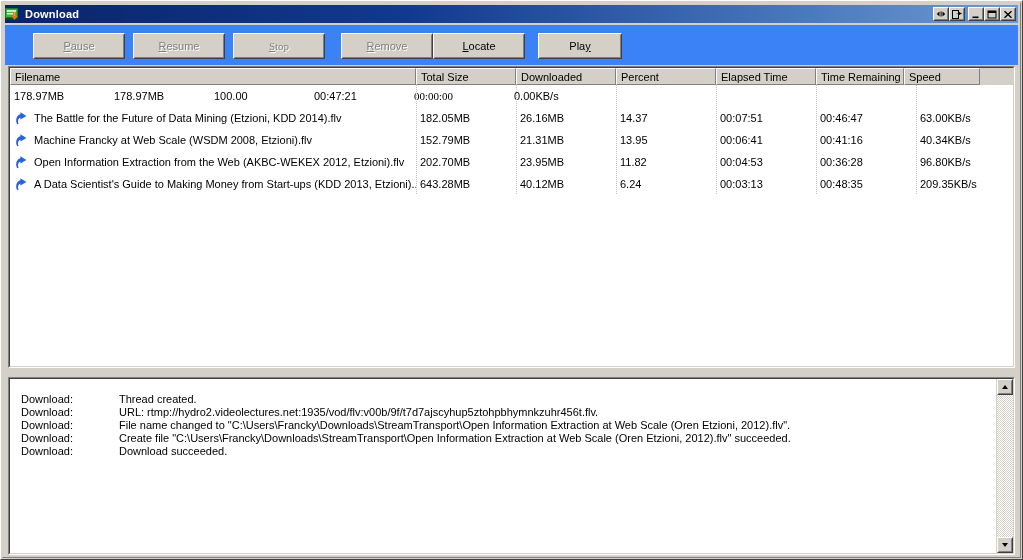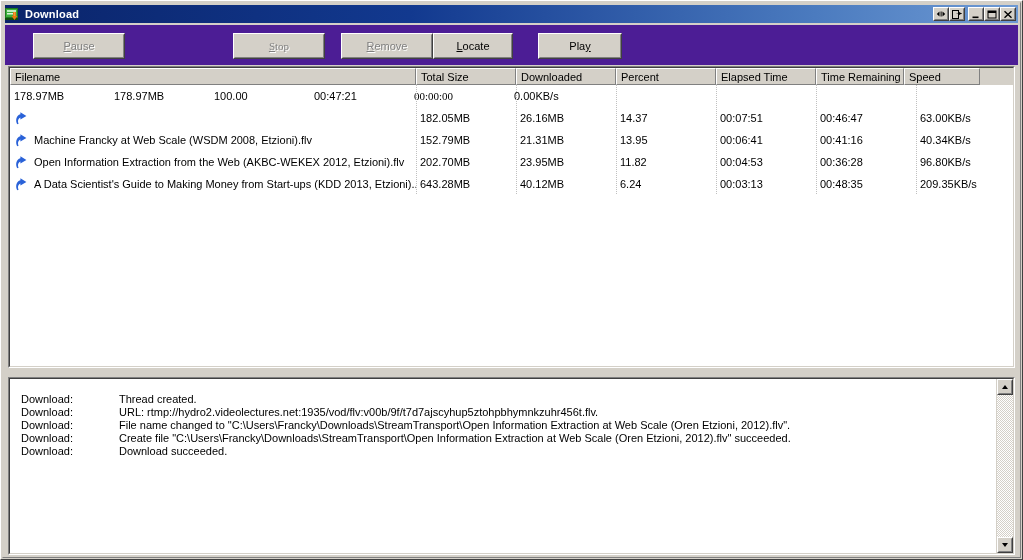--- a/index.html
+++ b/index.html
@@ -79,21 +79,21 @@
     font-size: 9px; line-height: 1;
     color: #000;
     overflow: hidden;
   }
   .tb-gap { width: 3px; }
 
   
   .toolbar {
     position: absolute; left: 2px; top: 22px; right: 2px;
     height: 40px;
-    background: #4c1d95;
+    background: #3b82f6;
   }
   .tbutton {
     position: absolute;
     top: 8px;
     height: 26px;
     background: #d4d0c8;
     border: 1px solid #ffffff;
     border-right-color: #404040;
     border-bottom-color: #404040;
     box-sizing: border-box;
@@ -349,31 +349,36 @@
 
     </div>
   </div>
 
   <div class="toolbar">
         <div class="tbutton disabled" style="left: 28px; width: 92px;">
           <div class="bi">
             <span class="lbl"><u>P</u>ause</span>
           </div>
         </div>
+        <div class="tbutton disabled" style="left: 128px; width: 92px;">
+          <div class="bi">
+            <span class="lbl"><u>R</u>esume</span>
+          </div>
+        </div>
         <div class="tbutton disabled" style="left: 228px; width: 92px; font-family: Liberation Serif, serif;">
           <div class="bi">
             <span class="lbl"><u>S</u>top</span>
           </div>
         </div>
         <div class="tbutton disabled" style="left: 336px; width: 92px;">
           <div class="bi">
             <span class="lbl"><u>R</u>emove</span>
           </div>
         </div>
-        <div class="tbutton enabled" style="left: 428px; width: 80px; padding-left: 32px;">
+        <div class="tbutton enabled" style="left: 428px; width: 92px; padding-left: 32px;">
           <div class="bi">
             <span class="lbl"><u>L</u>ocate</span>
           </div>
         </div>
         <div class="tbutton enabled" style="left: 533px; width: 84px;">
           <div class="bi">
             <span class="lbl">Pla<u>y</u></span>
           </div>
         </div>
       </div>
@@ -425,20 +430,21 @@
               </div>
             </div>
             <div class="lv-row">
               <div class="lv-cell name" style="width: 406px;">
                 <div class="name-wrap">
                   <span class="row-icon">
                     <svg width="15" height="13" viewBox="0 0 15 13">
                       <path d="M3.2 12.2 C1.2 8.2 2.2 3.4 6.4 2.2 L6.4 0.2 L12.4 4.0 L6.4 7.6 L6.4 5.4 C4.2 6.2 3.4 9.0 4.6 11.8 Z" fill="#2a62d8"></path>
                     </svg>
                   </span>
+                  <span class="name-text">The Battle for the Future of Data Mining (Etzioni, KDD 2014).flv</span>
                 </div>
               </div>
               <div class="lv-cell" style="width: 100px;">
                 <span>182.05MB</span>
               </div>
               <div class="lv-cell" style="width: 100px;">
                 <span>26.16MB</span>
               </div>
               <div class="lv-cell" style="width: 100px;">
                 <span>14.37</span>

